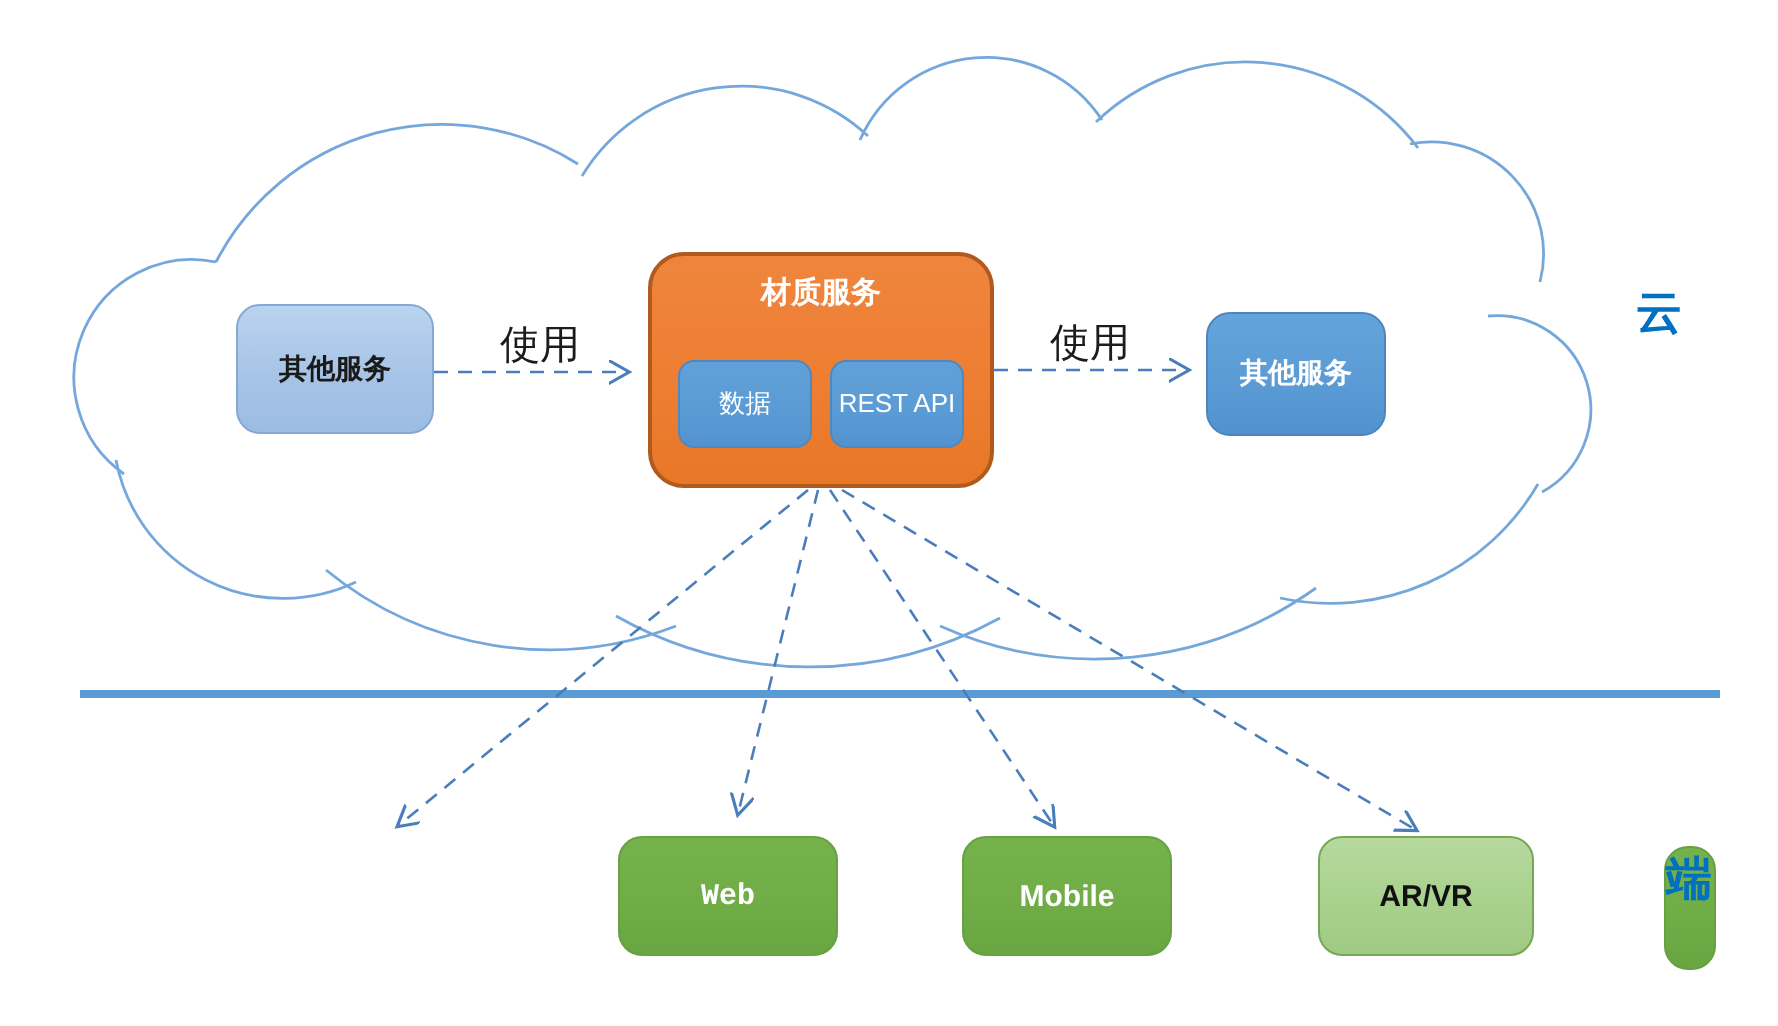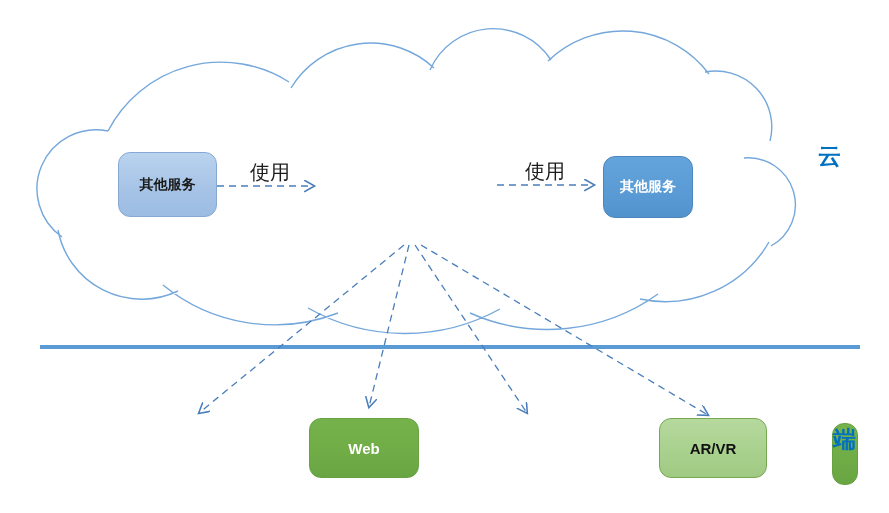--- a/index.html
+++ b/index.html
@@ -38,21 +38,21 @@
     background:linear-gradient(180deg,#61a1d9 0%,#5b9bd5 60%,#5292ce 100%);
     border:1px solid #4d88c0;color:#ffffff;font-size:13px;line-height:1.15;
     display:flex;align-items:center;justify-content:center;text-align:center;
   }
   .client{
     top:418px;height:60px;border-radius:12px;color:#ffffff;font-weight:bold;font-size:15px;
     background:linear-gradient(180deg,#75b24c 0%,#70ad47 55%,#69a542 100%);
     border:1px solid #66a142;
   }
   .client.pc{left:135px;width:108px;}
-  .client.web{left:309px;width:110px;}
+  .client.web{left:309px;width:110px;font-family:Liberation Mono, monospace;}
   .client.mobile{left:481px;width:105px;}
   .client.arvr{
     left:659px;width:108px;color:#111111;
     background:linear-gradient(180deg,#b6d99e 0%,#a9d18e 55%,#a0ca83 100%);
     border:1.5px solid #74a851;
   }
   .edge-label{
     position:absolute;width:64px;text-align:center;color:#1c1c1c;font-size:20px;
   }
   .edge-label.left{left:238px;top:159px;}
@@ -96,27 +96,35 @@
     <path d="M 404 245 L 199 413" fill="none" stroke="#4a7ebb" stroke-width="1.3" stroke-dasharray="7 5" marker-end="url(#chev)"></path>
     <path d="M 409 245 L 369 407" fill="none" stroke="#4a7ebb" stroke-width="1.3" stroke-dasharray="7 5" marker-end="url(#chev)"></path>
     <path d="M 415 245 L 527 413" fill="none" stroke="#4a7ebb" stroke-width="1.3" stroke-dasharray="7 5" marker-end="url(#chev)"></path>
     <path d="M 421 245 L 708 415" fill="none" stroke="#4a7ebb" stroke-width="1.3" stroke-dasharray="7 5" marker-end="url(#chev)"></path>
   </svg>
 
   <div class="node svc-left">
     <span>其他服务</span>
   </div>
 
+  <div class="node svc-center">
+    <div class="title">材质服务</div>
+    <div class="subrow">
+      <div class="subbox">数据</div>
+      <div class="subbox">REST API</div>
+    </div>
+  </div>
 
   <div class="node svc-right">
     <span>其他服务</span>
   </div>
 
   <div class="edge-label left">使用</div>
   <div class="edge-label right">使用</div>
 
   <div class="node client web">Web</div>
+  <div class="node client mobile">Mobile</div>
   <div class="node client arvr">AR/VR</div>
 
   <div class="region-label cloud">云</div>
   <div class="region-label client">端</div>
 
 </div>
 
 </body></html>

